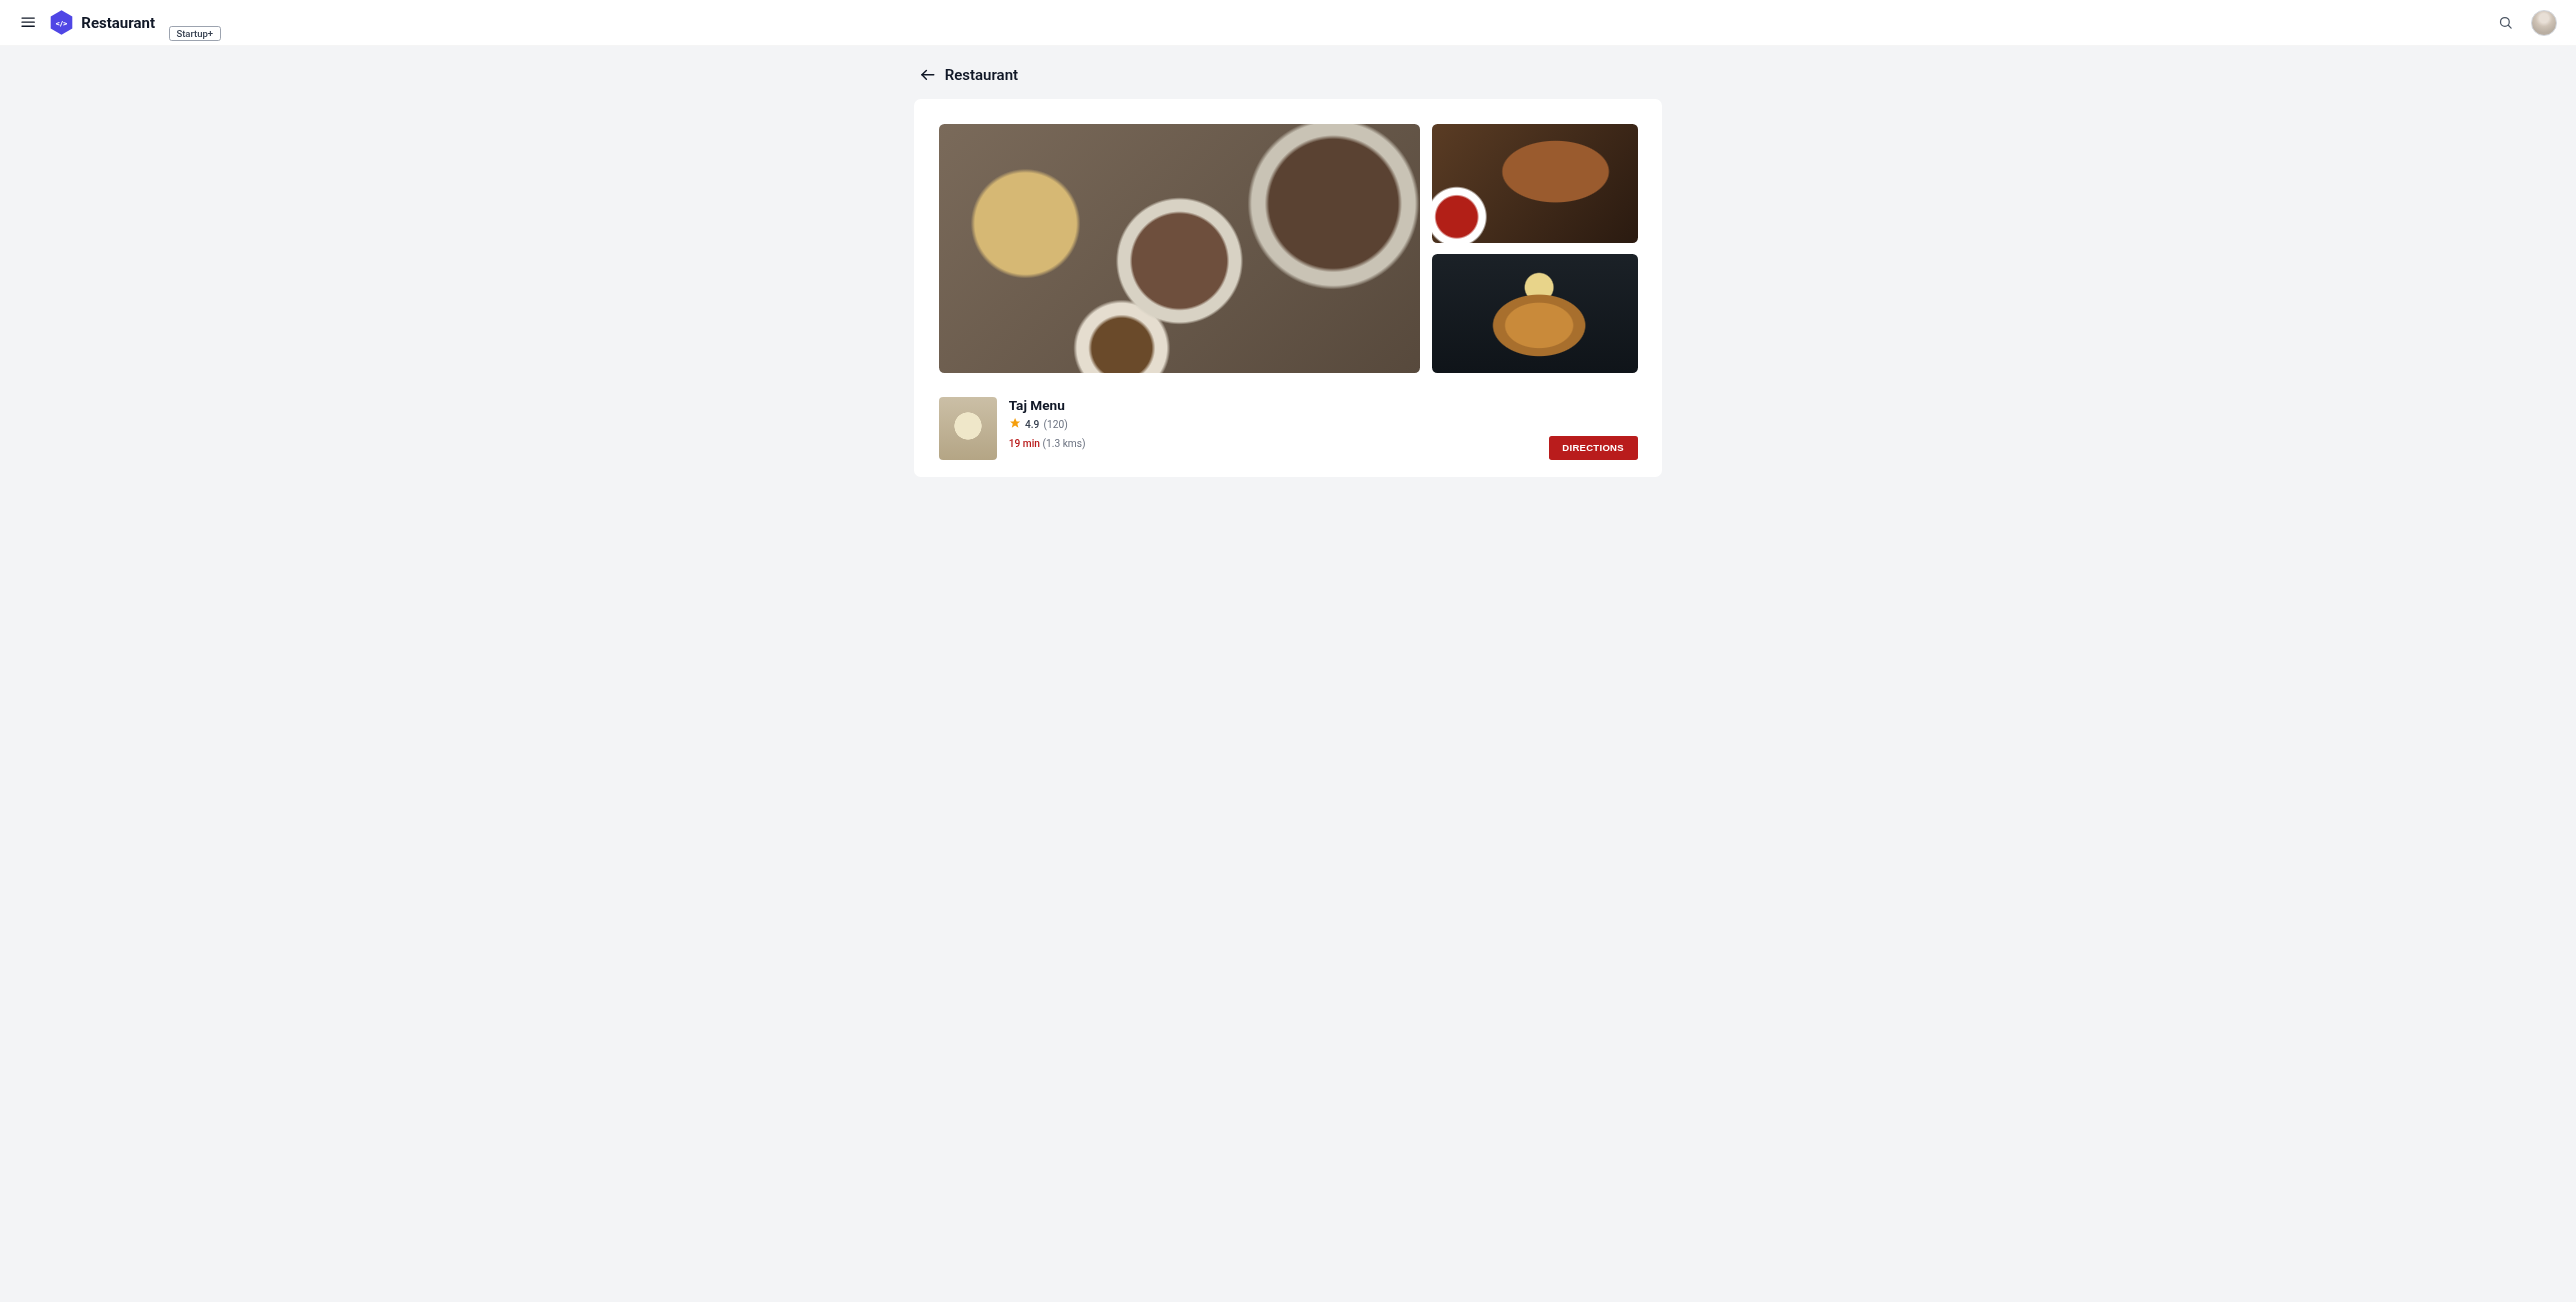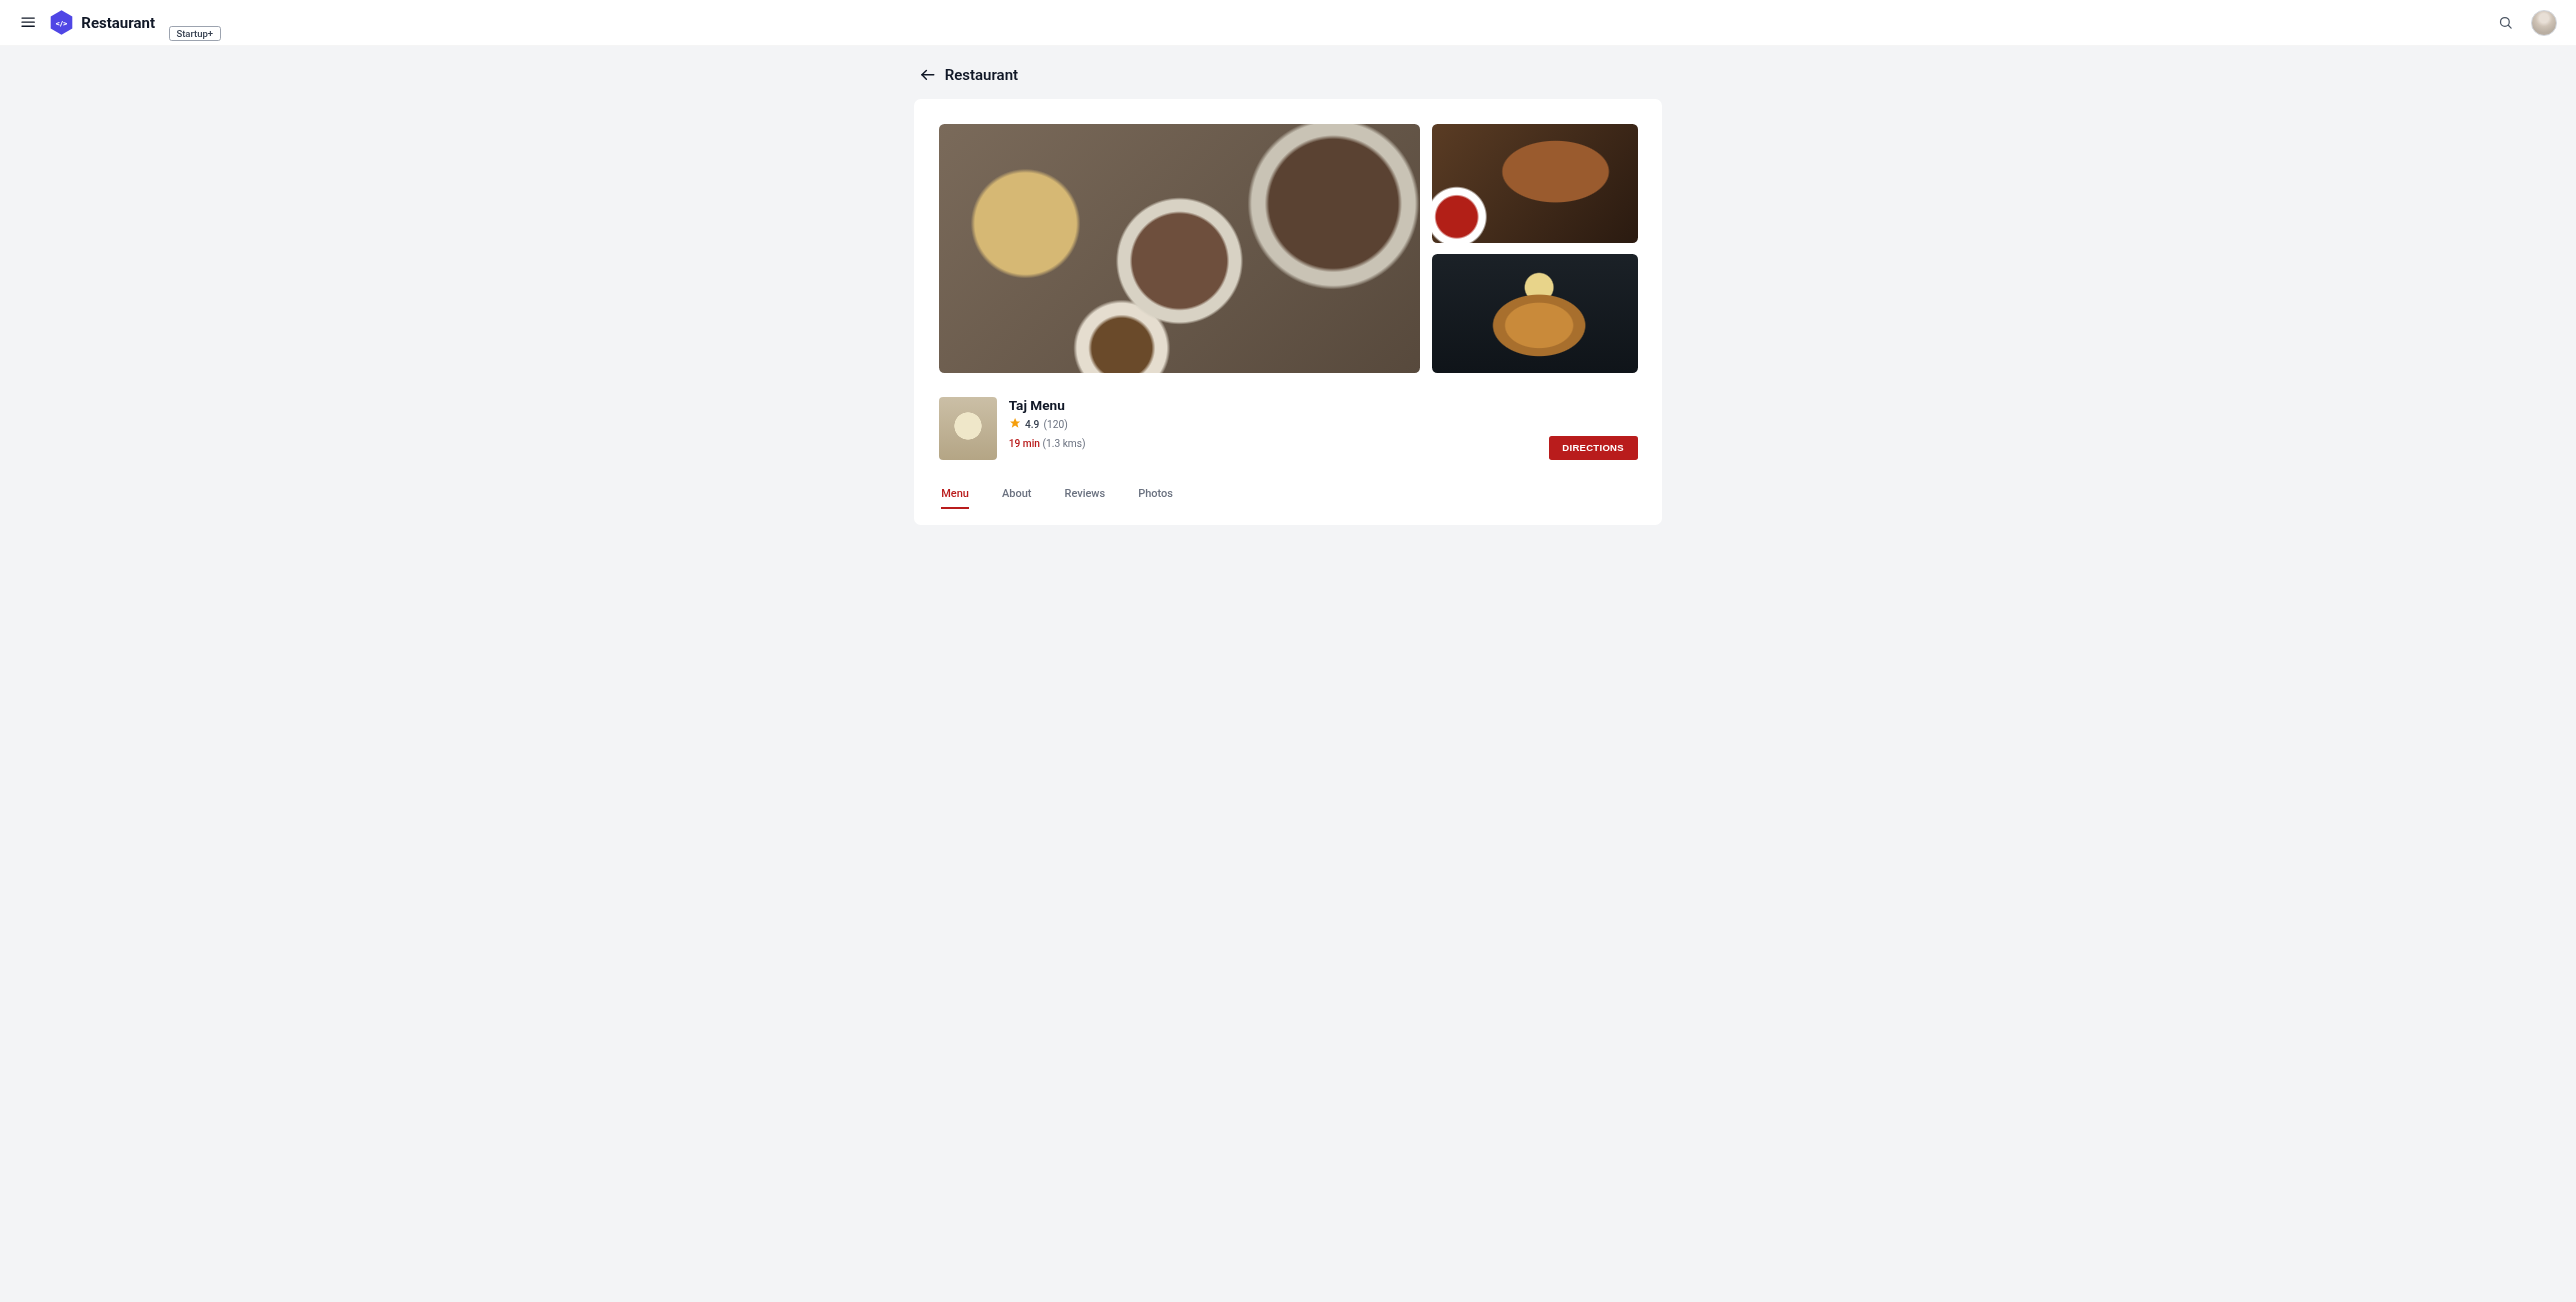--- a/index.html
+++ b/index.html
@@ -228,23 +228,17 @@
             </div>
             <div class="dist-row">
               <span class="dist-time">19 min</span>
               <span class="dist-km">(1.3 kms)</span>
             </div>
           </div>
         </div>
         <button class="directions-btn">DIRECTIONS</button>
       </div>
 
-      <div class="tabs">
-        <div class="tab active">Menu</div>
-        <div class="tab">About</div>
-        <div class="tab">Reviews</div>
-        <div class="tab">Photos</div>
-      </div>
 
     </div>
   </div>
 </div>
 
 
 </body></html>

